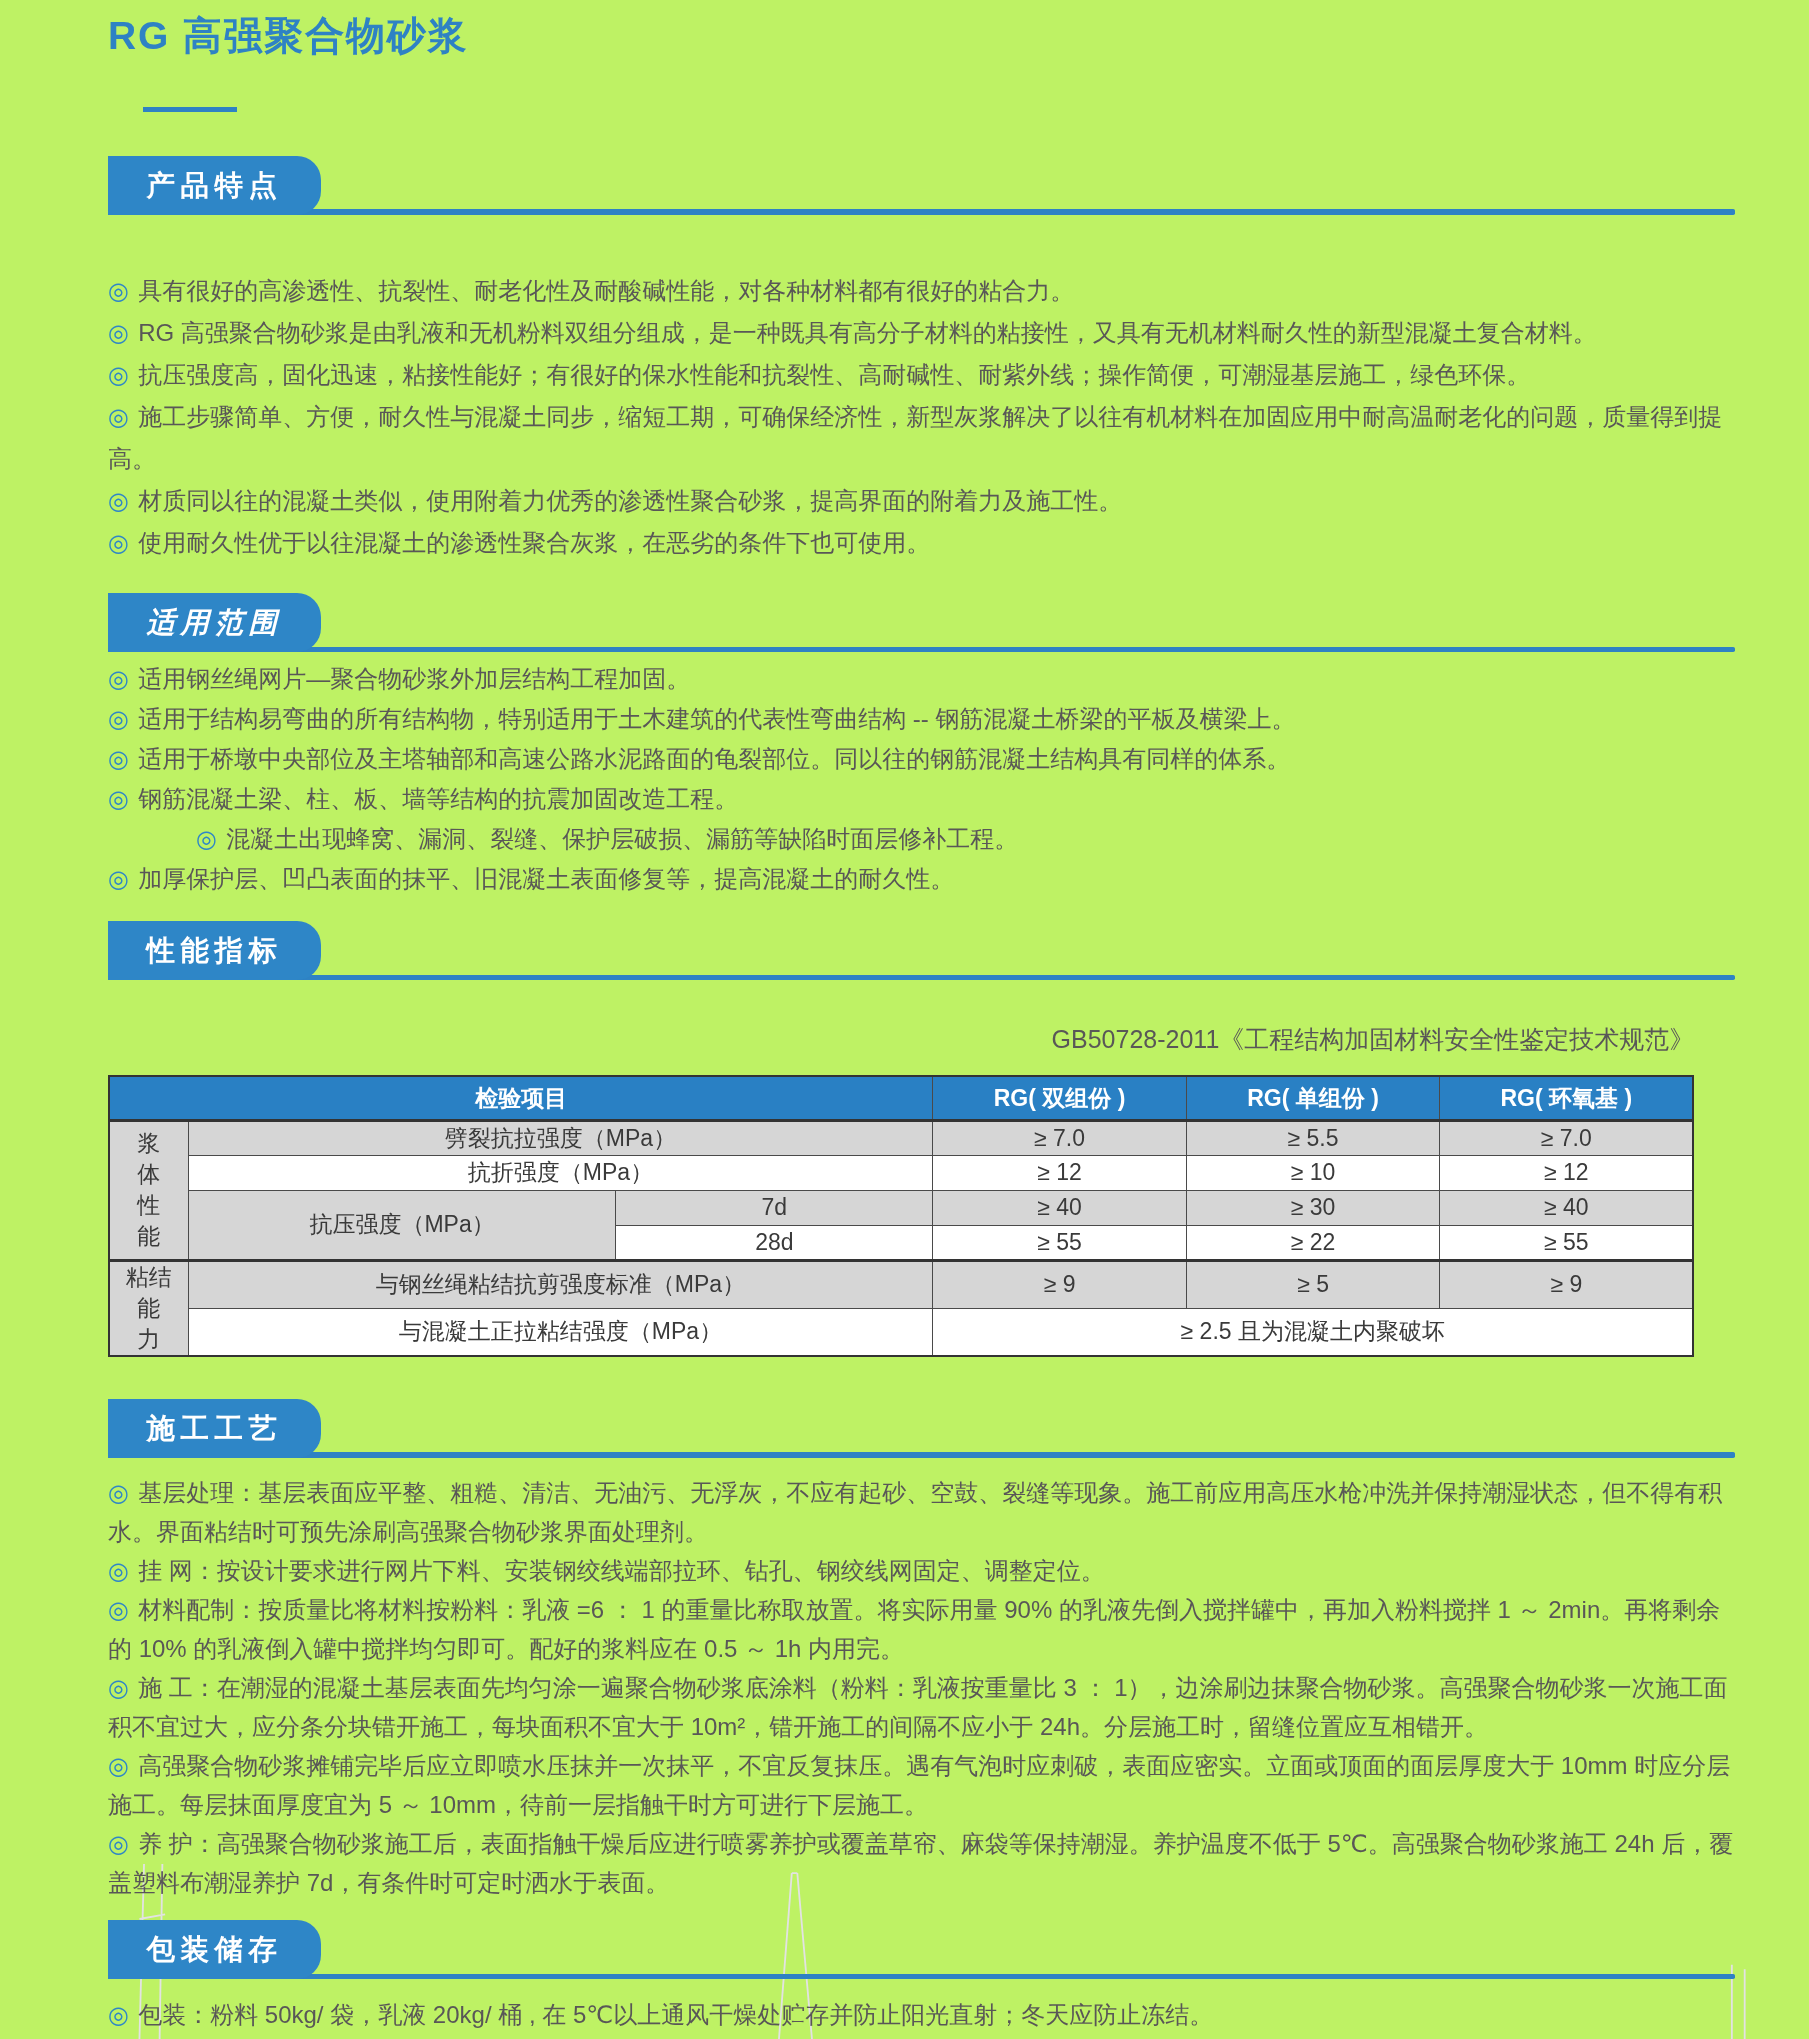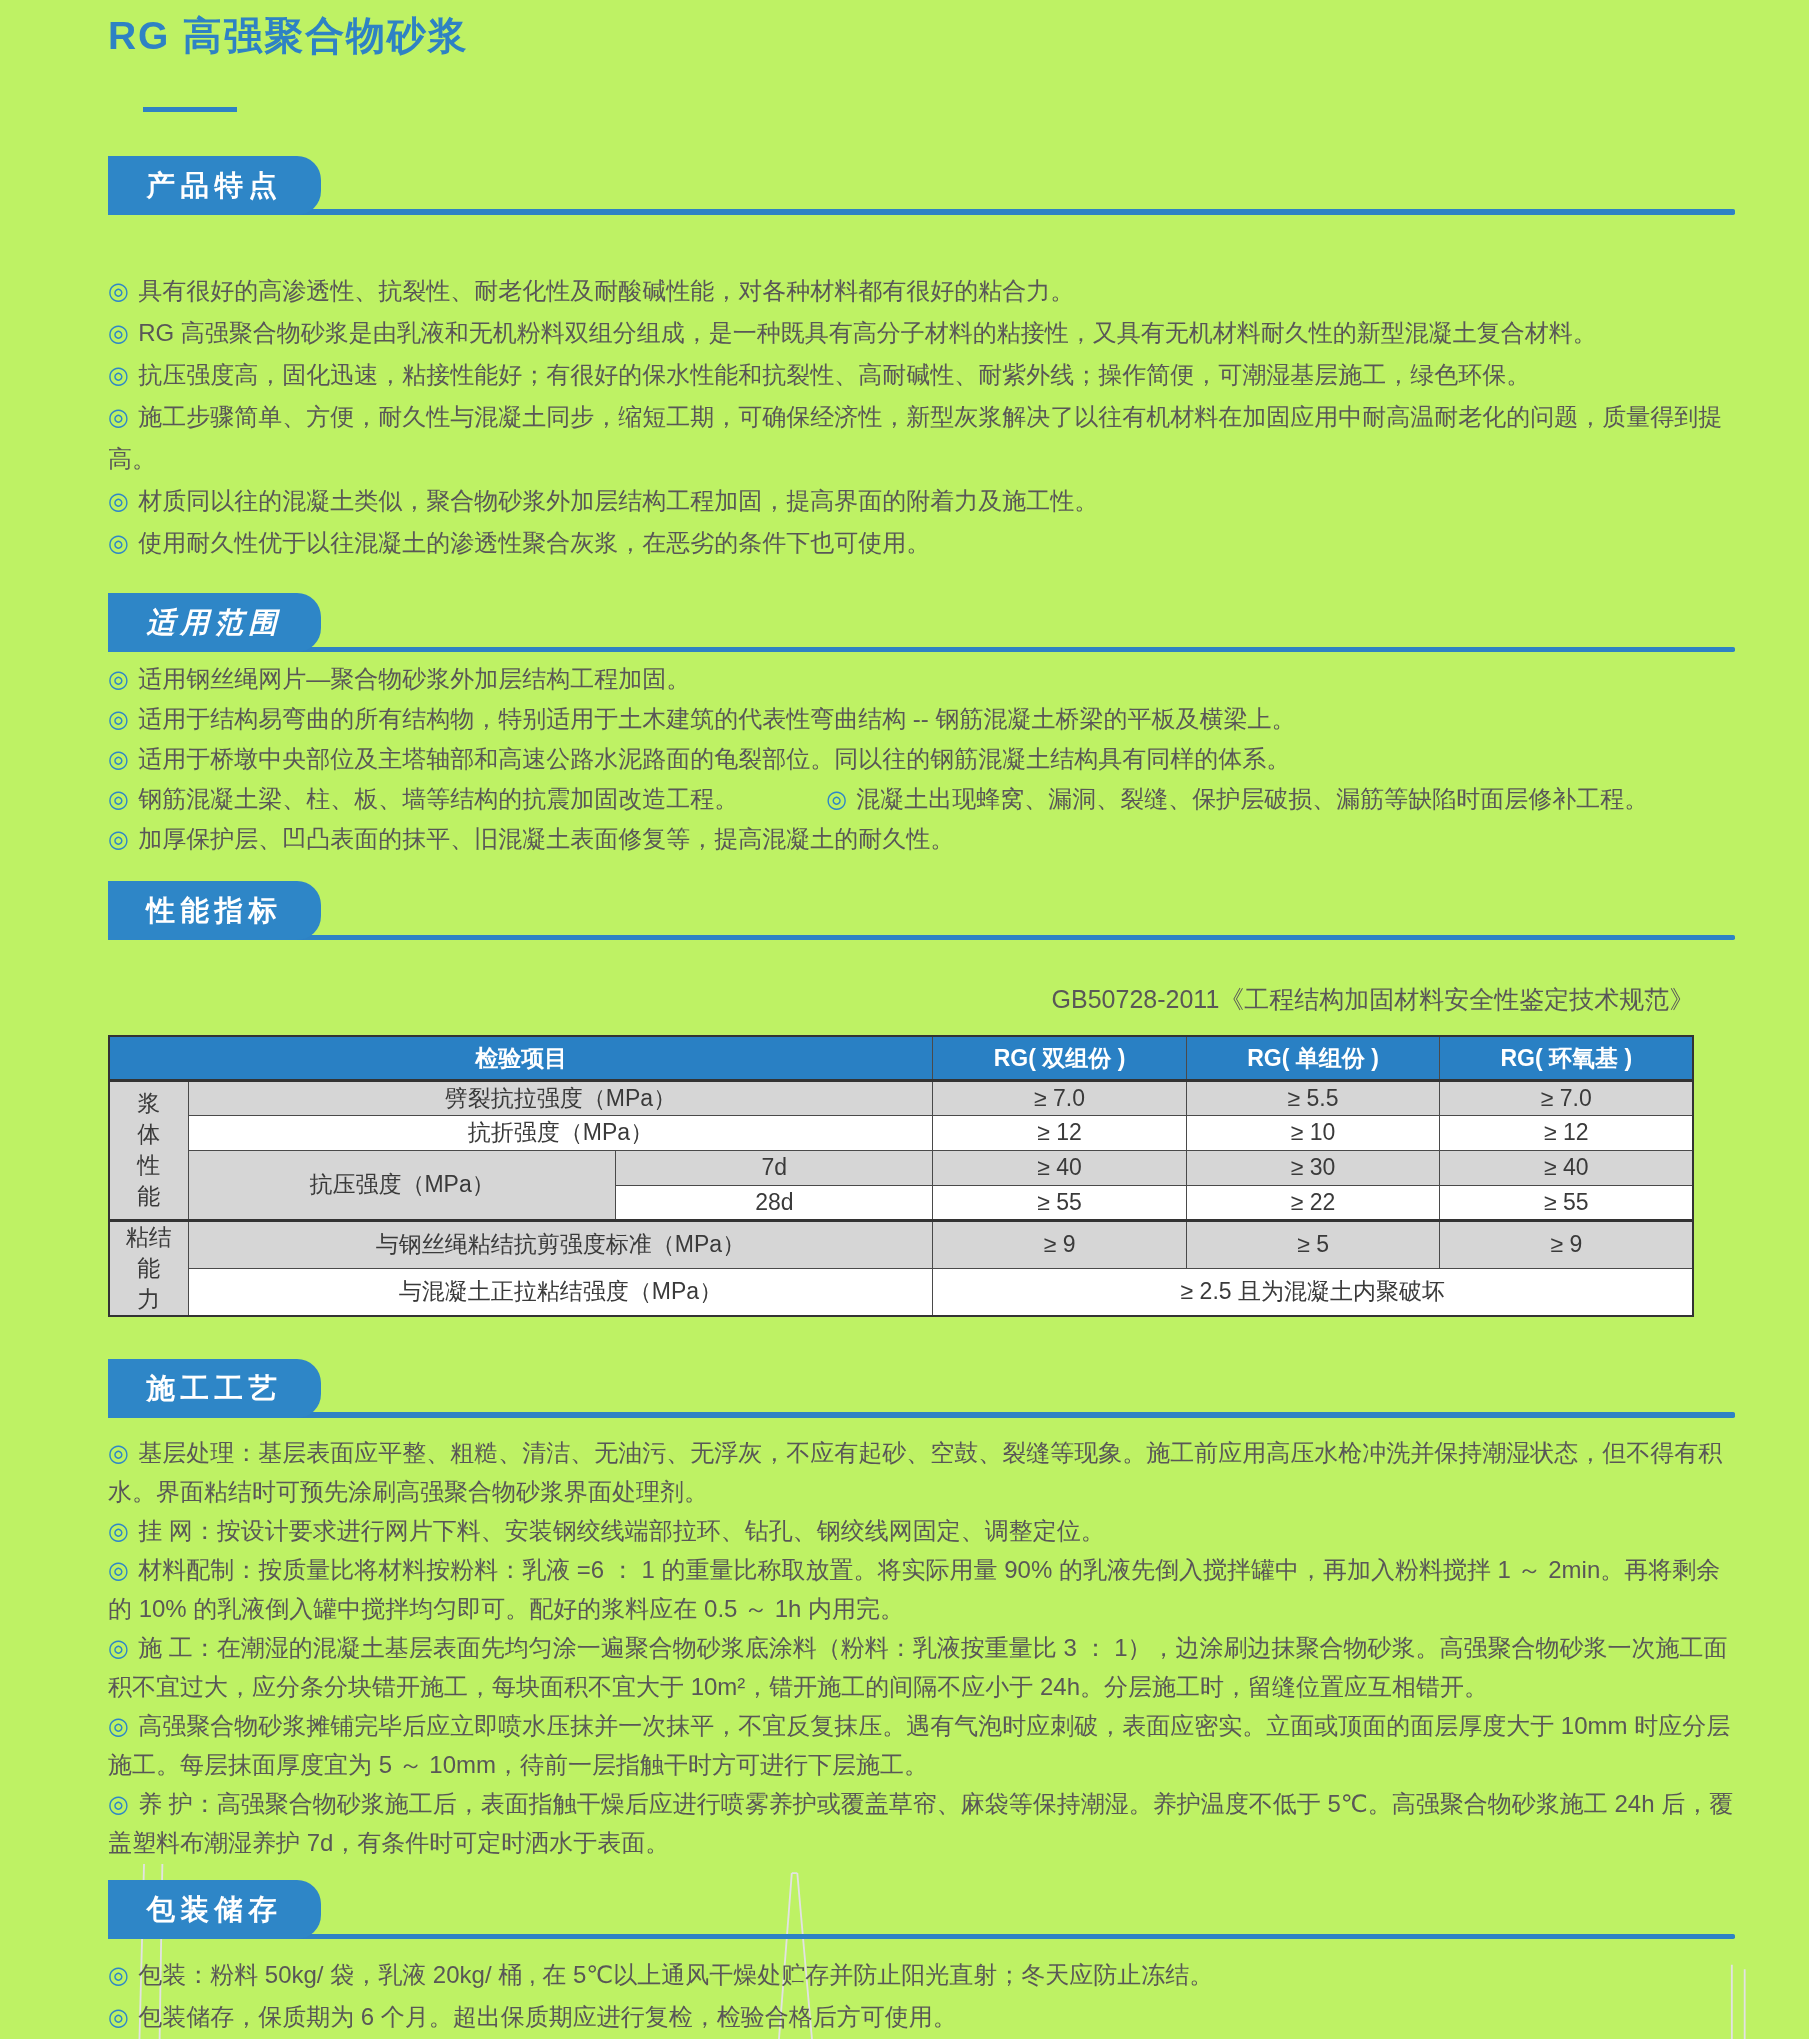--- a/index.html
+++ b/index.html
@@ -41,21 +41,21 @@
     z-index:1;
   }
 
   
   .bullets{font-size:24px;color:#595757;}
   .bullets p{margin:0;}
   .lh46 p{line-height:42px;}
   .lh44 p{line-height:40px;}
   .lh43 p{line-height:39px;}
   .mk{color:#2e86c7;margin-right:9.2px;font-size:24px;}
-  .pair-line{display:flex;}
+  .pair-line{display:flex;flex-direction:column;}
   .pair-line .second{margin-left:88px;}
 
   
   .mt-features-header{margin-top:42px;}
   .mt-features-bullets{margin-top:55px;}
   .mt-scope-header{margin-top:27.5px;font-style:italic;}
   .mt-scope-bullets{margin-top:7.3px;}
   .mt-perf-header{margin-top:20px;}
   .table-caption{
     margin:44px 0 0 0;width:97.5%;
@@ -111,21 +111,21 @@
     <div class="section-header mt-features-header">
       <div class="section-rule"></div>
       <div class="section-tab">产品特点</div>
     </div>
 
     <div class="bullets lh46 mt-features-bullets">
       <p><span class="mk">◎</span><span>具有很好的高渗透性、抗裂性、耐老化性及耐酸碱性能，对各种材料都有很好的粘合力。</span></p>
       <p><span class="mk">◎</span><span>RG 高强聚合物砂浆是由乳液和无机粉料双组分组成，是一种既具有高分子材料的粘接性，又具有无机材料耐久性的新型混凝土复合材料。</span></p>
       <p><span class="mk">◎</span><span>抗压强度高，固化迅速，粘接性能好；有很好的保水性能和抗裂性、高耐碱性、耐紫外线；操作简便，可潮湿基层施工，绿色环保。</span></p>
       <p><span class="mk">◎</span><span>施工步骤简单、方便，耐久性与混凝土同步，缩短工期，可确保经济性，新型灰浆解决了以往有机材料在加固应用中耐高温耐老化的问题，质量得到提高。</span></p>
-      <p><span class="mk">◎</span><span>材质同以往的混凝土类似，聚合物砂浆外加层结构工程加固，提高界面的附着力及施工性。</span></p>
+      <p><span class="mk">◎</span><span>材质同以往的混凝土类似，使用附着力优秀的渗透性聚合砂浆，提高界面的附着力及施工性。</span></p>
       <p><span class="mk">◎</span><span>使用耐久性优于以往混凝土的渗透性聚合灰浆，在恶劣的条件下也可使用。</span></p>
     </div>
 
     <div class="section-header mt-scope-header">
       <div class="section-rule"></div>
       <div class="section-tab">适用范围</div>
     </div>
 
     <div class="bullets lh44 mt-scope-bullets">
       <p><span class="mk">◎</span><span>适用钢丝绳网片—聚合物砂浆外加层结构工程加固。</span></p>

